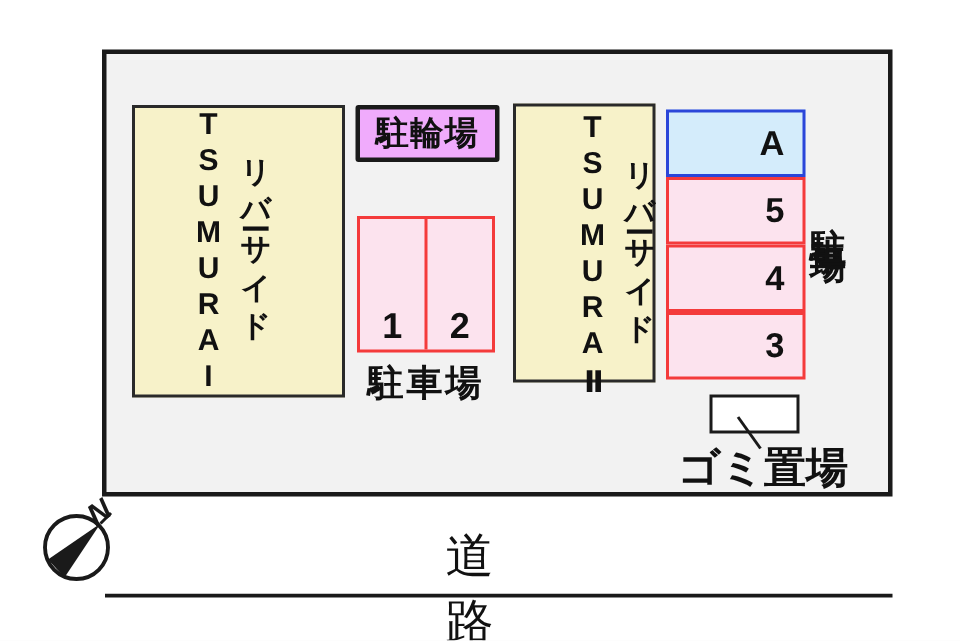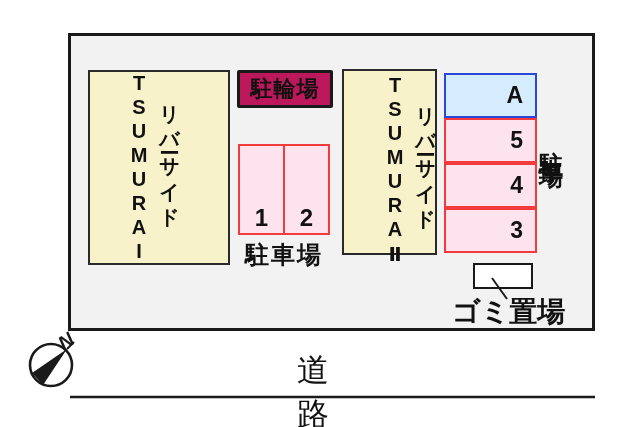--- a/index.html
+++ b/index.html
@@ -32,21 +32,21 @@
   }
   .vcol-latin { text-orientation:upright; }
   .vcol-kana  { text-orientation:mixed; }
   .b1-latin { left:128px; top:72px; }
   .b1-kana  { left:159px; top:92px; }
   .b2-latin { left:384px; top:74px; }
   .b2-kana  { left:415px; top:94px; }
 
   .bicycle-box {
     position:absolute; left:237px; top:70px; width:96px; height:38px;
-    background:#be185d; border:3px solid var(--outline,#1a1a1a); border-radius:2px;
+    background:#f0abfc; border:3px solid var(--outline,#1a1a1a); border-radius:2px;
     display:flex; align-items:center; justify-content:center;
     font-size:22px; font-weight:700; letter-spacing:1px;
   }
 
   .front-parking {
     position:absolute; left:238px; top:144px; width:92px; height:91px;
     background:var(--parking-fill,#fce3ee);
     border:2px solid var(--parking-border,#f43b3b);
     display:flex;
   }

